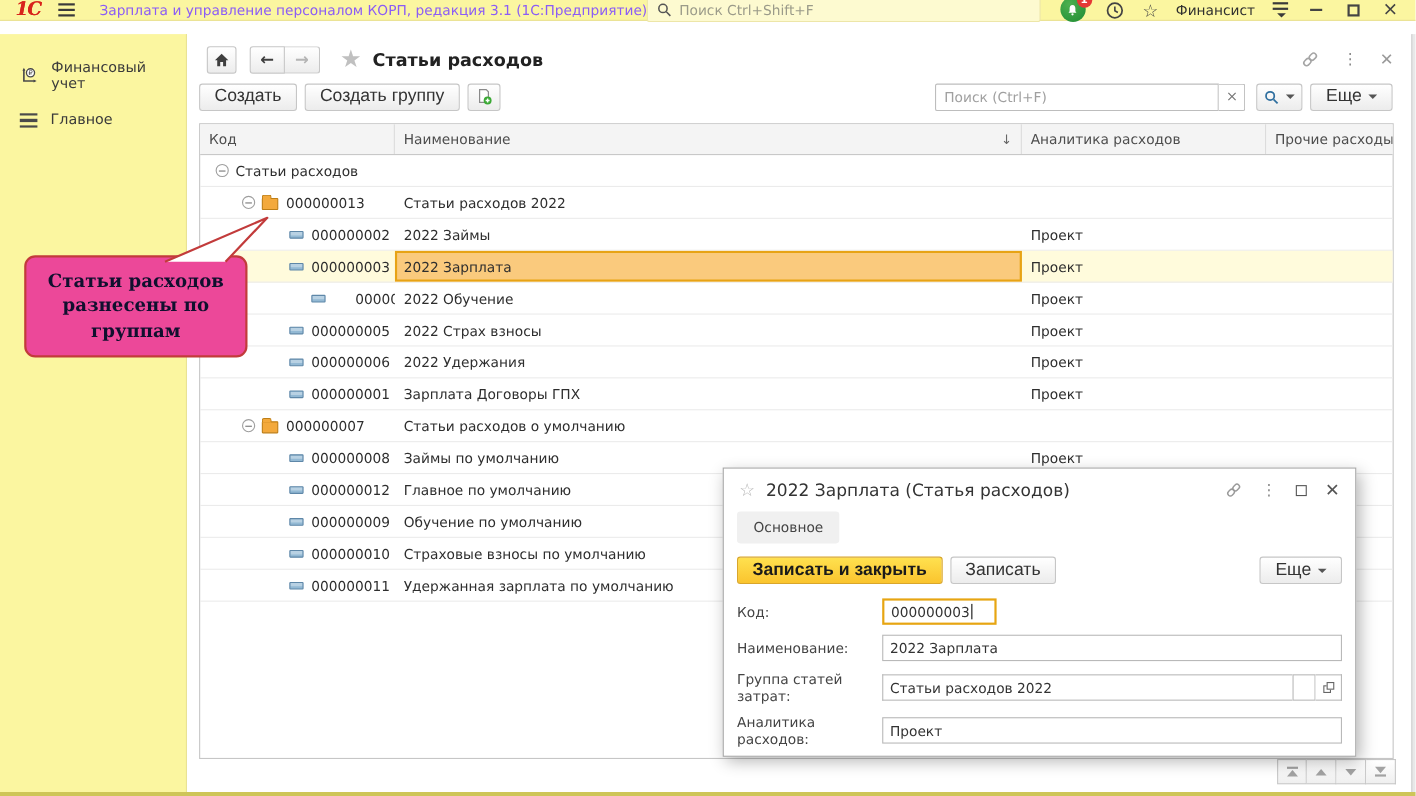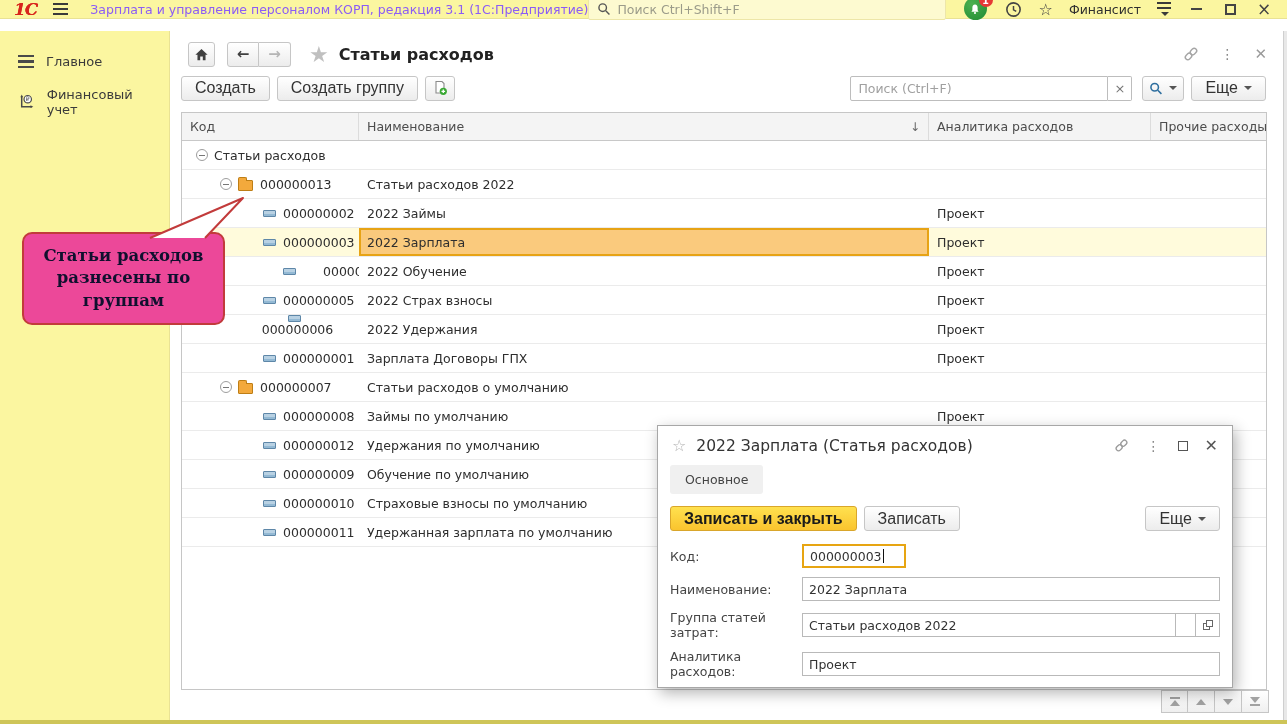--- a/index.html
+++ b/index.html
@@ -188,36 +188,36 @@
           <div class="maxbox"></div>
         </div>
       <div class="winbtn">
           <span class="closex">×</span>
         </div>
     </div>
   </div>
 
   <div class="sidebar">
     <div class="sb-item">
-      <span class="sb-burger">
-          <i></i>
-          <i></i>
-          <i></i>
-        </span>
-      <span>Главное</span>
-    </div>
-    <div class="sb-item">
       <svg width="18" height="18" viewBox="0 0 18 18">
         <path d="M4 2.5 L4 14 L15 14" fill="none" stroke="#4A4A4A" stroke-width="1.6"></path>
         <path d="M4 1 L2.6 4 L5.4 4 Z" fill="#4A4A4A"></path>
         <path d="M16.5 14 L13.5 12.6 L13.5 15.4 Z" fill="#4A4A4A"></path>
         <circle cx="10.5" cy="6" r="4" fill="#fff" stroke="#4A4A4A" stroke-width="1.3"></circle>
         <text x="10.5" y="8.3" font-size="6.5" fill="#4A4A4A" text-anchor="middle" font-family="DejaVu Sans">₽</text>
       </svg>
       <span>Финансовый учет</span>
+    </div>
+    <div class="sb-item">
+      <span class="sb-burger">
+          <i></i>
+          <i></i>
+          <i></i>
+        </span>
+      <span>Главное</span>
     </div>
   </div>
 
   <div class="content">
 
     <div class="page-head">
       <div class="sqbtn">
         <svg width="15" height="15" viewBox="0 0 16 16">
           <path d="M8 2 L14.5 8.2 H12.3 V14 H9.4 V10 H6.6 V14 H3.7 V8.2 H1.5 Z" fill="#3F3F3F"></path>
         </svg>
@@ -345,21 +345,21 @@
             <div class="cell c-code" style="padding-left: 62px;">
               <span class="tspacer"></span>
               <span class="itemic"></span>
               <span>000000005</span>
             </div>
             <div class="cell c-name">2022 Страх взносы</div>
             <div class="cell c-ana">Проект</div>
             <div class="cell c-oth"></div>
           </div>
           <div class="trow">
-            <div class="cell c-code" style="padding-left: 62px; flex-direction: column;">
+            <div class="cell c-code" style="padding-left: 62px;">
               <span class="tspacer"></span>
               <span class="itemic"></span>
               <span>000000006</span>
             </div>
             <div class="cell c-name">2022 Удержания</div>
             <div class="cell c-ana">Проект</div>
             <div class="cell c-oth"></div>
           </div>
           <div class="trow">
             <div class="cell c-code" style="padding-left: 62px;">
@@ -390,21 +390,21 @@
             <div class="cell c-name">Займы по умолчанию</div>
             <div class="cell c-ana">Проект</div>
             <div class="cell c-oth"></div>
           </div>
           <div class="trow">
             <div class="cell c-code" style="padding-left: 62px;">
               <span class="tspacer"></span>
               <span class="itemic"></span>
               <span>000000012</span>
             </div>
-            <div class="cell c-name">Удержания по умолчанию</div>
+            <div class="cell c-name">Главное по умолчанию</div>
             <div class="cell c-ana"></div>
             <div class="cell c-oth"></div>
           </div>
           <div class="trow">
             <div class="cell c-code" style="padding-left: 62px;">
               <span class="tspacer"></span>
               <span class="itemic"></span>
               <span>000000009</span>
             </div>
             <div class="cell c-name">Обучение по умолчанию</div>

